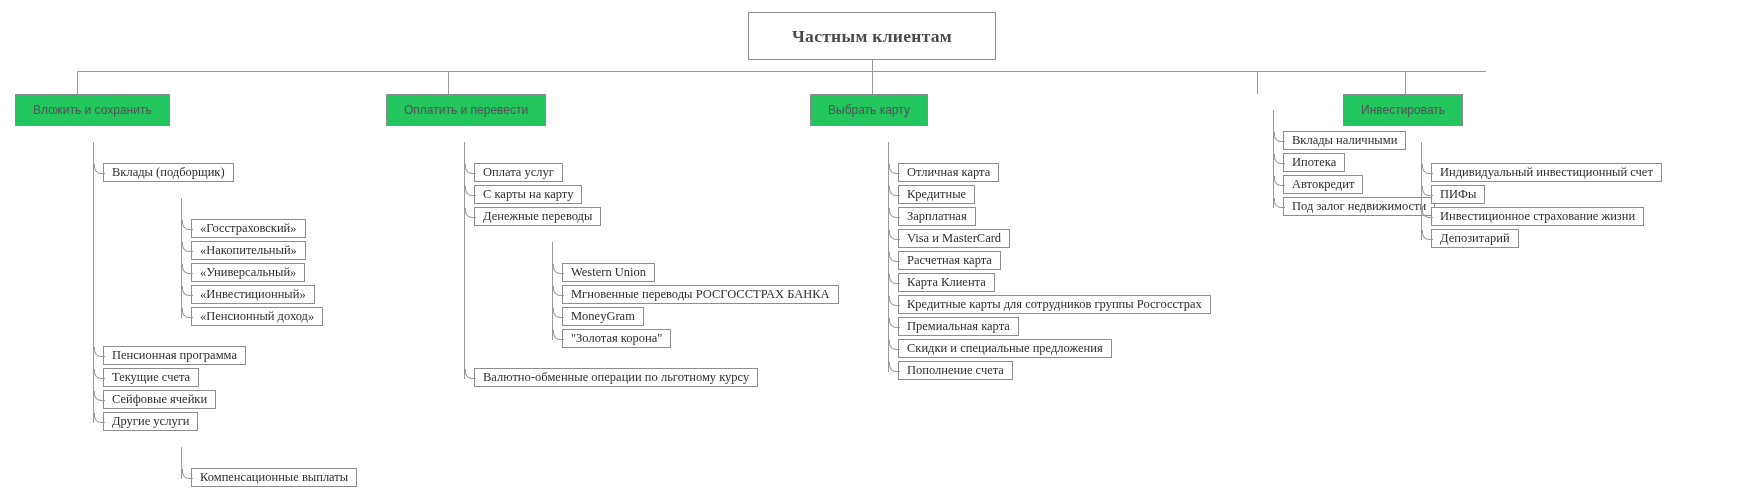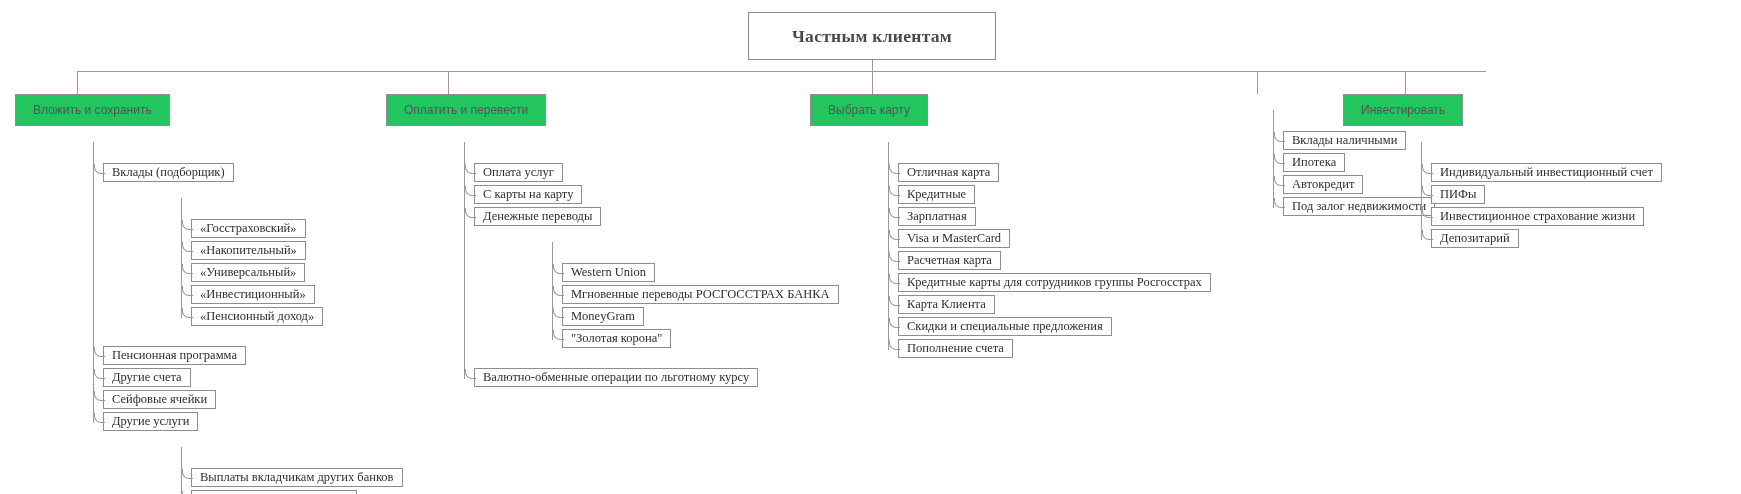--- a/index.html
+++ b/index.html
@@ -68,46 +68,46 @@
   <div id="branches">
       <div class="branch"><div class="branch-box">Вложить и сохранить</div><ul class="tree">
           <li class="tnode"><div class="node-box">Вклады (подборщик)</div><ul class="tree">
               <li class="tnode"><div class="node-box">«Госстраховский»</div></li>
               <li class="tnode"><div class="node-box">«Накопительный»</div></li>
               <li class="tnode"><div class="node-box">«Универсальный»</div></li>
               <li class="tnode"><div class="node-box">«Инвестиционный»</div></li>
               <li class="tnode"><div class="node-box">«Пенсионный доход»</div></li>
             </ul></li>
           <li class="tnode"><div class="node-box">Пенсионная программа</div></li>
-          <li class="tnode"><div class="node-box">Другие счета</div></li>
+          <li class="tnode"><div class="node-box">Текущие счета</div></li>
           <li class="tnode"><div class="node-box">Сейфовые ячейки</div></li>
           <li class="tnode"><div class="node-box">Другие услуги</div><ul class="tree">
-              <li class="tnode"><div class="node-box">Выплаты вкладчикам других банков</div></li>
               <li class="tnode"><div class="node-box">Компенсационные выплаты</div></li>
             </ul></li>
         </ul></div>
       <div class="branch"><div class="branch-box">Оплатить и перевести</div><ul class="tree">
           <li class="tnode"><div class="node-box">Оплата услуг</div></li>
           <li class="tnode"><div class="node-box">С карты на карту</div></li>
           <li class="tnode"><div class="node-box">Денежные переводы</div><ul class="tree">
               <li class="tnode"><div class="node-box">Western Union</div></li>
               <li class="tnode"><div class="node-box">Мгновенные переводы РОСГОССТРАХ БАНКА</div></li>
               <li class="tnode"><div class="node-box">MoneyGram</div></li>
               <li class="tnode"><div class="node-box">"Золотая корона"</div></li>
             </ul></li>
           <li class="tnode"><div class="node-box">Валютно-обменные операции по льготному курсу</div></li>
         </ul></div>
       <div class="branch"><div class="branch-box">Выбрать карту</div><ul class="tree">
           <li class="tnode"><div class="node-box">Отличная карта</div></li>
           <li class="tnode"><div class="node-box">Кредитные</div></li>
           <li class="tnode"><div class="node-box">Зарплатная</div></li>
           <li class="tnode"><div class="node-box">Visa и MasterCard</div></li>
           <li class="tnode"><div class="node-box">Расчетная карта</div></li>
+          <li class="tnode"><div class="node-box">Карта Клиента</div></li>
           <li class="tnode"><div class="node-box">Кредитные карты для сотрудников группы Росгосстрах</div></li>
-          <li class="tnode"><div class="node-box">Карта Клиента</div></li>
+          <li class="tnode"><div class="node-box">Премиальная карта</div></li>
           <li class="tnode"><div class="node-box">Скидки и специальные предложения</div></li>
           <li class="tnode"><div class="node-box">Пополнение счета</div></li>
         </ul></div>
       <div class="branch"><ul class="tree">
           <li class="tnode"><div class="node-box">Вклады наличными</div></li>
           <li class="tnode"><div class="node-box">Ипотека</div></li>
           <li class="tnode"><div class="node-box">Автокредит</div></li>
           <li class="tnode"><div class="node-box">Под залог недвижимости</div></li>
         </ul></div>
       <div class="branch"><div class="branch-box">Инвестировать</div><ul class="tree">

